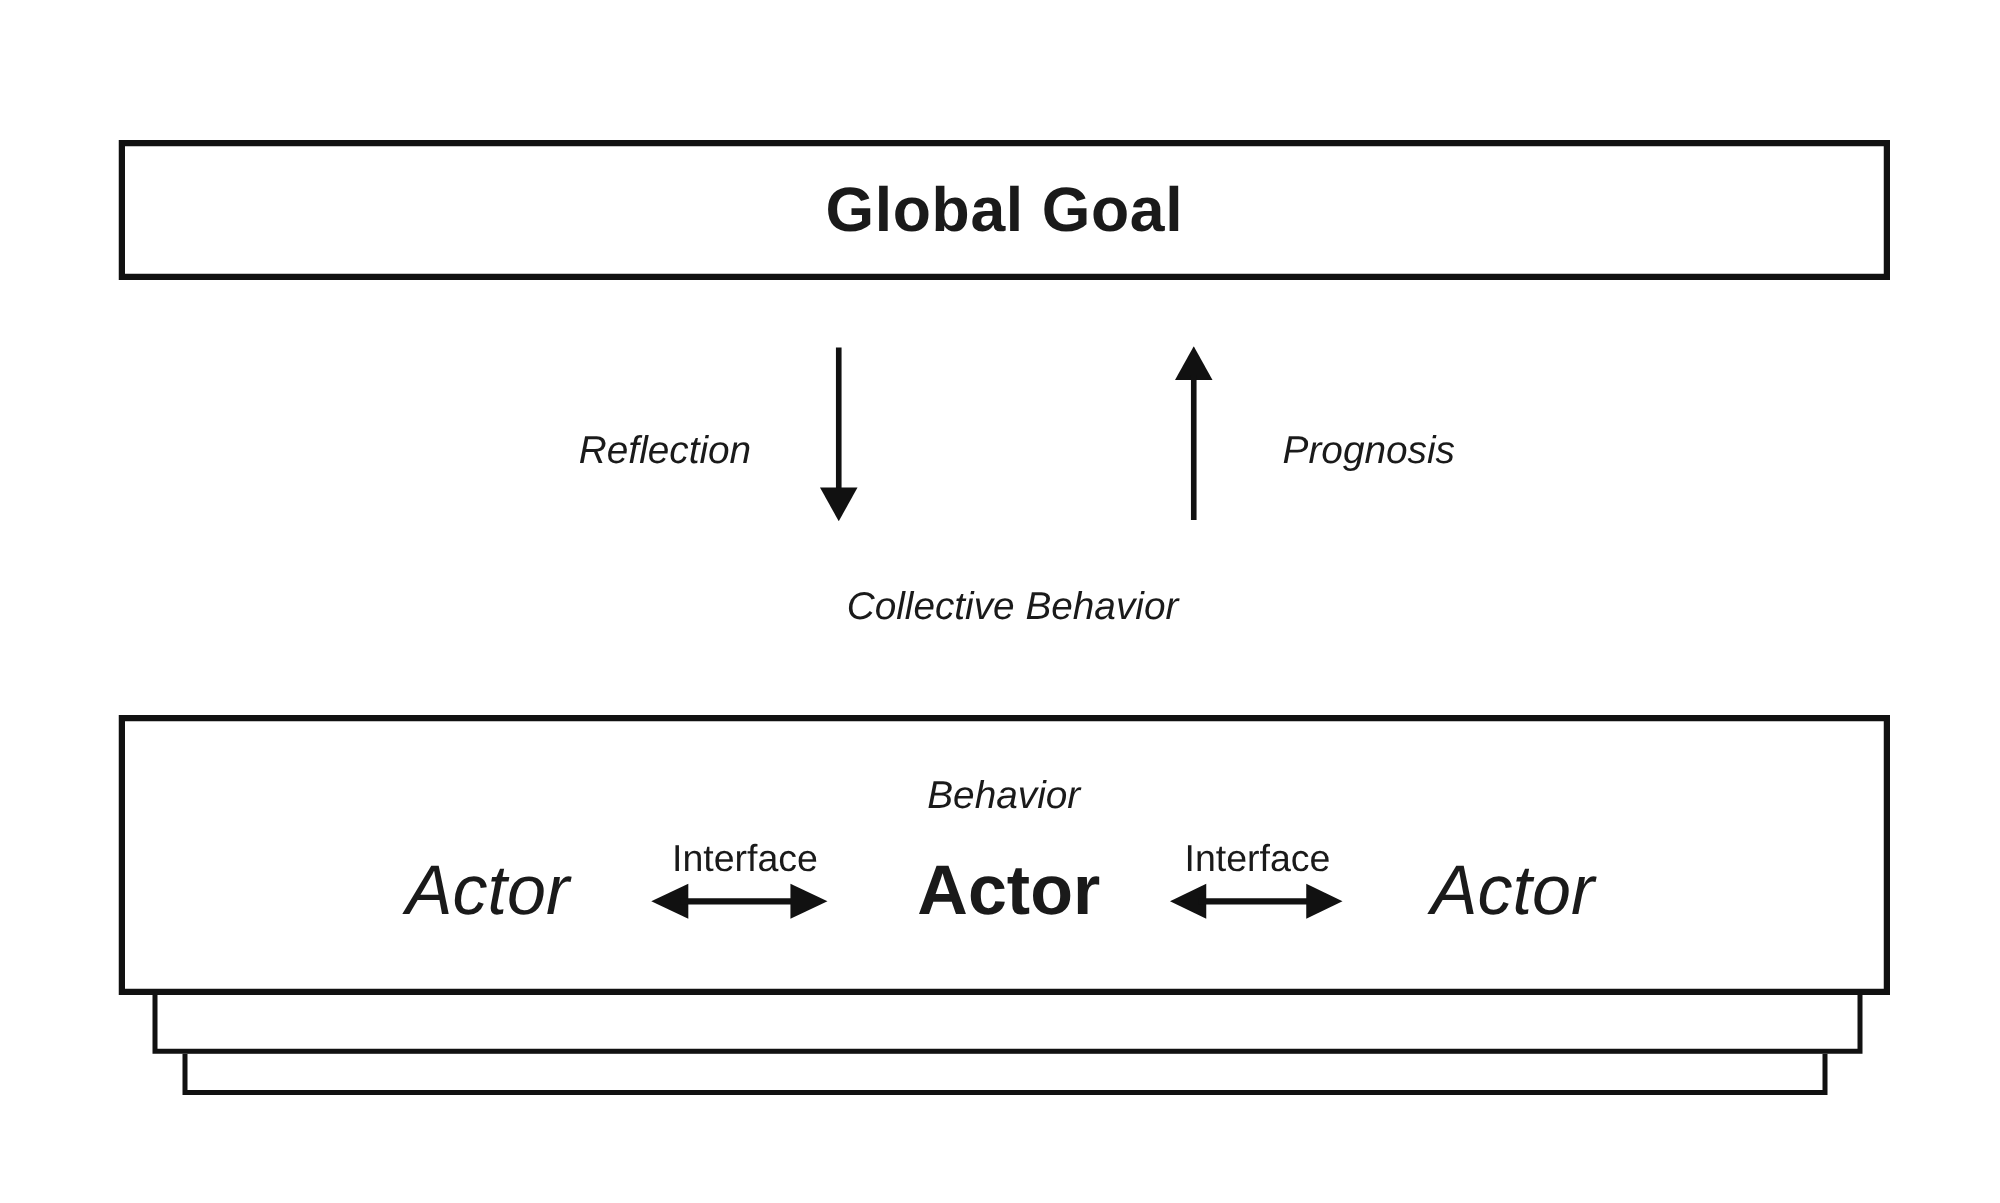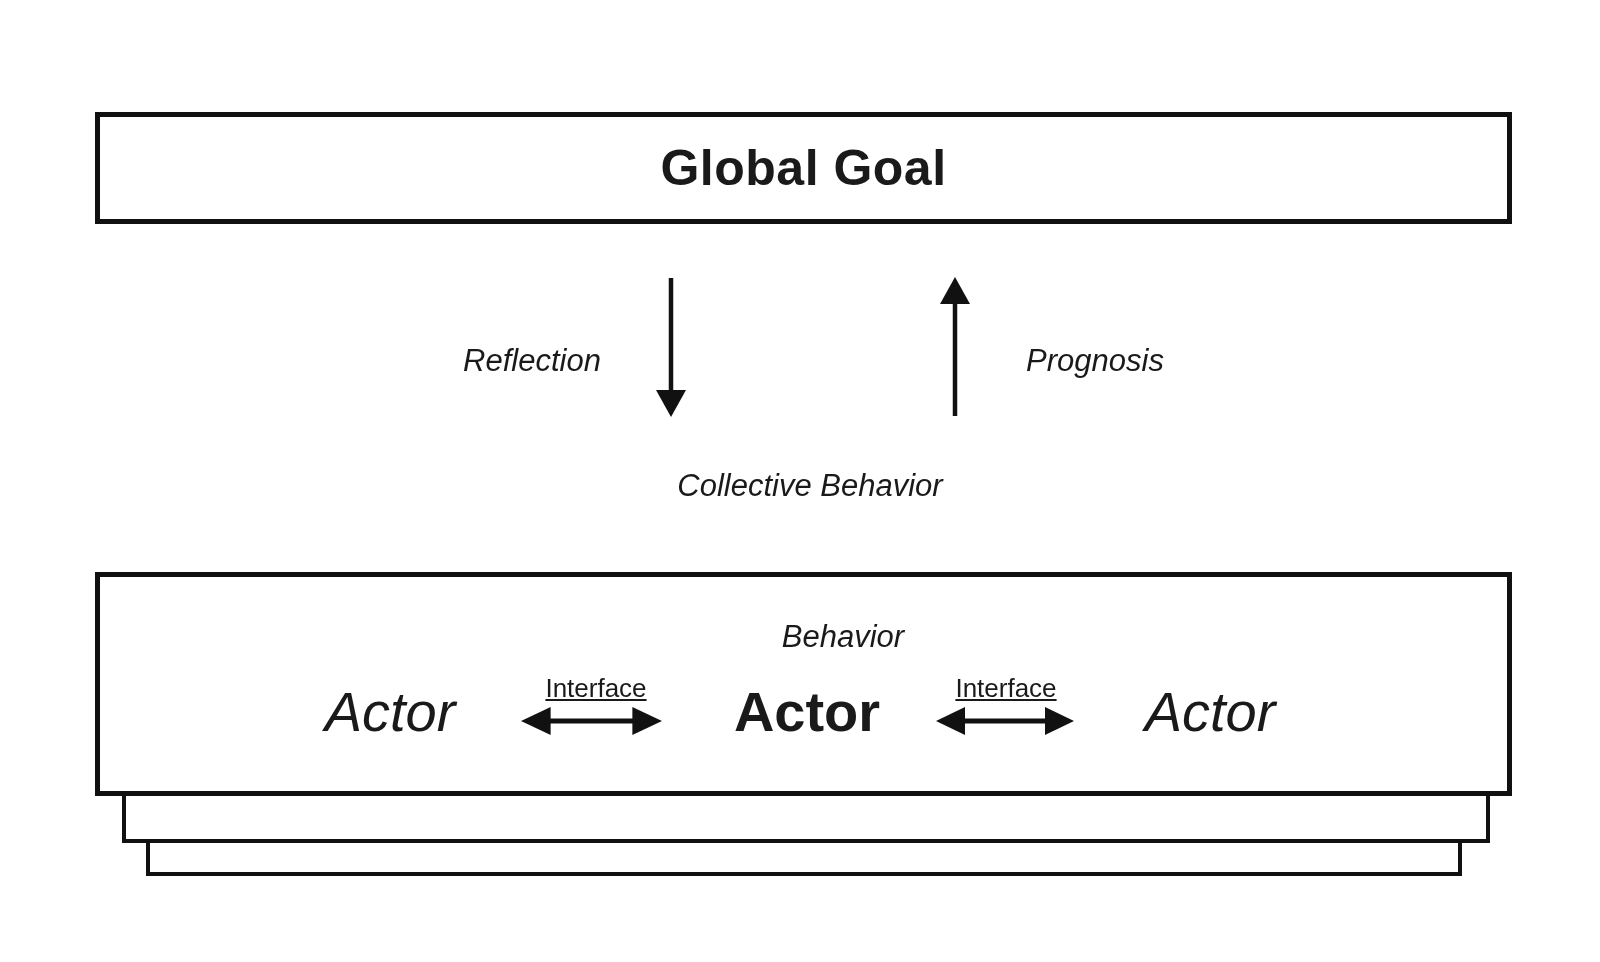--- a/index.html
+++ b/index.html
@@ -21,21 +21,21 @@
   .thinbox { border-width: 4px; }
   .label {
     position: absolute;
     transform: translate(-50%, -50%);
     white-space: nowrap;
     line-height: 1;
   }
   .italic { font-style: italic; }
   .big { font-size: 31px; }
   .title { font-size: 50px; font-weight: 700; letter-spacing: 0.5px; }
-  .small { font-size: 26px; text-decoration: underline; }
+  .small { font-size: 30px; }
   .actor { font-size: 56px; }
   .bold { font-weight: 700; }
   .arrow { position: absolute; }
   .arrow svg { display: block; width: 100%; height: 100%; }
   .arrow line { stroke: var(--stroke, #111111); }
   .arrow polygon { fill: var(--stroke, #111111); }
 </style>
 </head>
 <body>
 
@@ -63,21 +63,21 @@
 
   <span class="label big italic" style="left:1095px; top:360px;">Prognosis</span>
 
   <span class="label big italic" style="left:810px; top:485px;">Collective Behavior</span>
 
   <div class="box thinbox" style="left:146px; top:839px; width:1316px; height:37px; z-index:0;"></div>
   <div class="box thinbox" style="left:122px; top:791px; width:1368px; height:52px; z-index:1;"></div>
 
   <div class="box" style="left:95px; top:572px; width:1417px; height:224px; z-index:2;">
 
-    <span class="label big italic" style="left:703px; top:59px;margin-left:40px;">Behavior</span>
+    <span class="label big italic" style="left:703px; top:59px;">Behavior</span>
 
     <span class="label actor italic" style="left:290px; top:135px;">Actor</span>
 
     <span class="label small" style="left:496px; top:111px;">Interface</span>
 
     <div class="arrow" style="left:420px; top:126px; width:143px; height:36px;">
       <svg viewBox="0 0 140 36" preserveAspectRatio="none" aria-hidden="true">
         <polygon points="1,18 30,4 30,32"></polygon>
         <line x1="24" y1="18" x2="116" y2="18" stroke-width="5"></line>
         <polygon points="139,18 110,4 110,32"></polygon>

